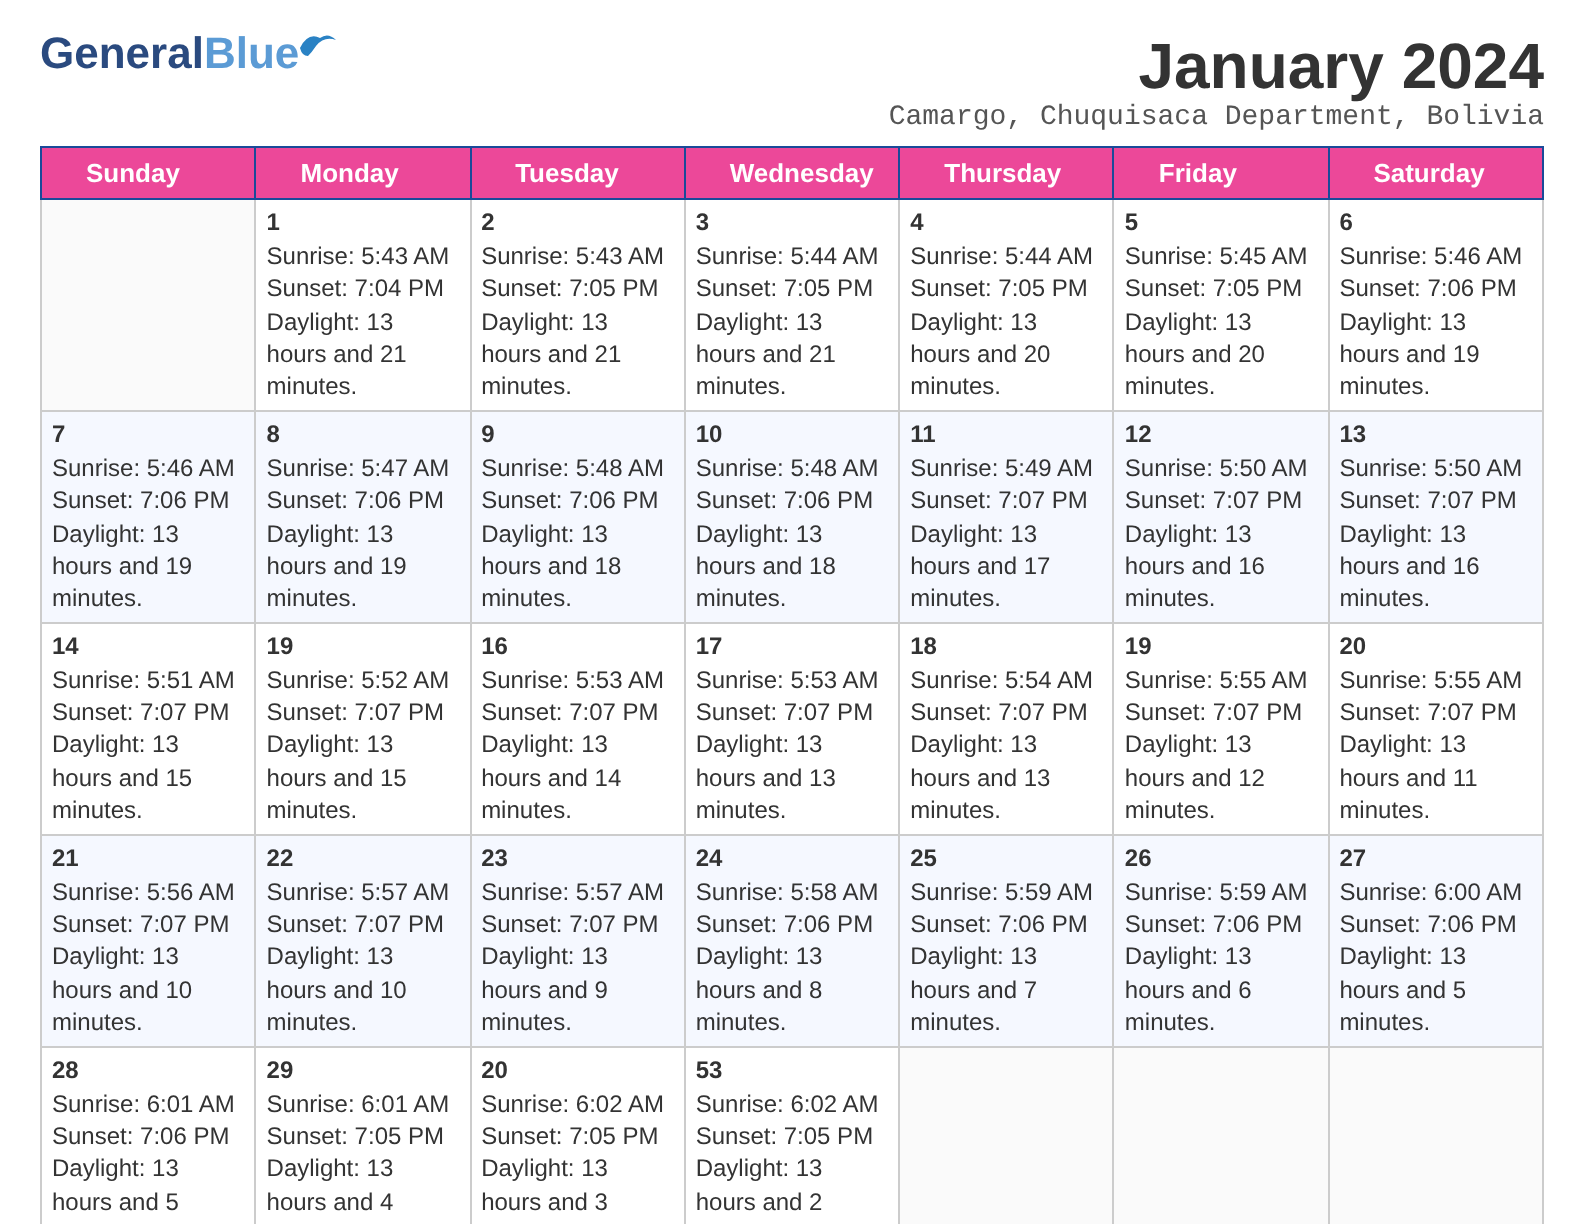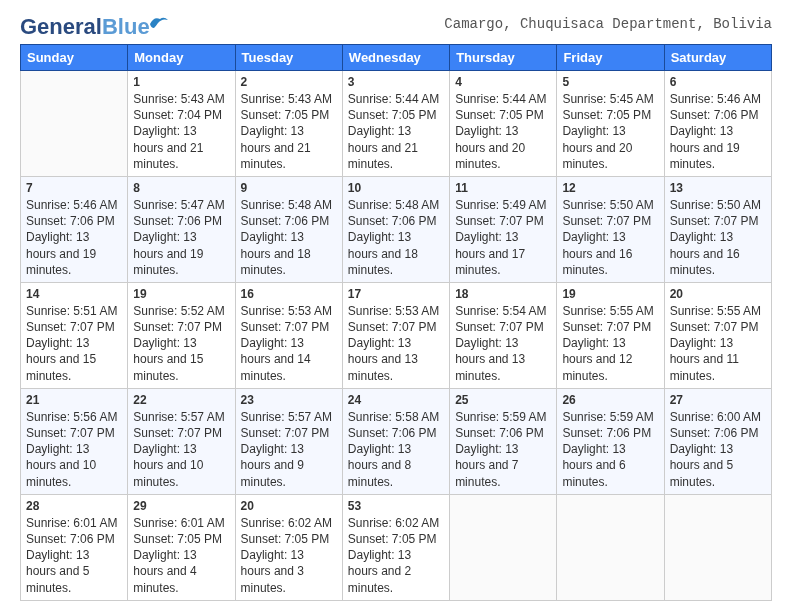--- a/index.html
+++ b/index.html
@@ -47,24 +47,24 @@
       font-size: 14px;
       color: #555;
       font-family: Liberation Mono, monospace;
     }
     .calendar {
       width: 100%;
       border-collapse: collapse;
       table-layout: fixed;
     }
     .calendar th {
-      background: #3b82f6;
+      background: #ec4899;
       color: #fff;
       text-align: left;
-      padding: 5px 6px;
+      padding: 5px 22px;
       font-size: 13px;
       font-weight: bold;
       border: 1px solid #1a4a99;
     }
     .calendar td {
       vertical-align: top;
       padding: 4px 5px;
       border: 1px solid #ccc;
       height: 82px;
       font-size: 10.5px;
@@ -96,20 +96,21 @@
   <div class="header">
     <div class="logo">
       <div style="display:flex;align-items:center;">
         <span class="logo-text">General<span>Blue</span></span>
         <svg width="22" height="18" viewBox="0 0 22 18" style="margin-left:-2px;margin-top:-8px;">
           <path d="M2 10 Q6 2 12 5 Q16 2 20 6 Q14 4 10 9 Q8 12 6 14 Q3 14 2 10Z" fill="#2a82c4"></path>
         </svg>
       </div>
     </div>
     <div class="title-block">
+      <div class="month-title">January 2024</div>
       <div class="subtitle">Camargo, Chuquisaca Department, Bolivia</div>
     </div>
   </div>
 
   <table class="calendar">
     <thead>
       <tr>
       <th>Sunday</th>
           <th>Monday</th>
           <th>Tuesday</th>

